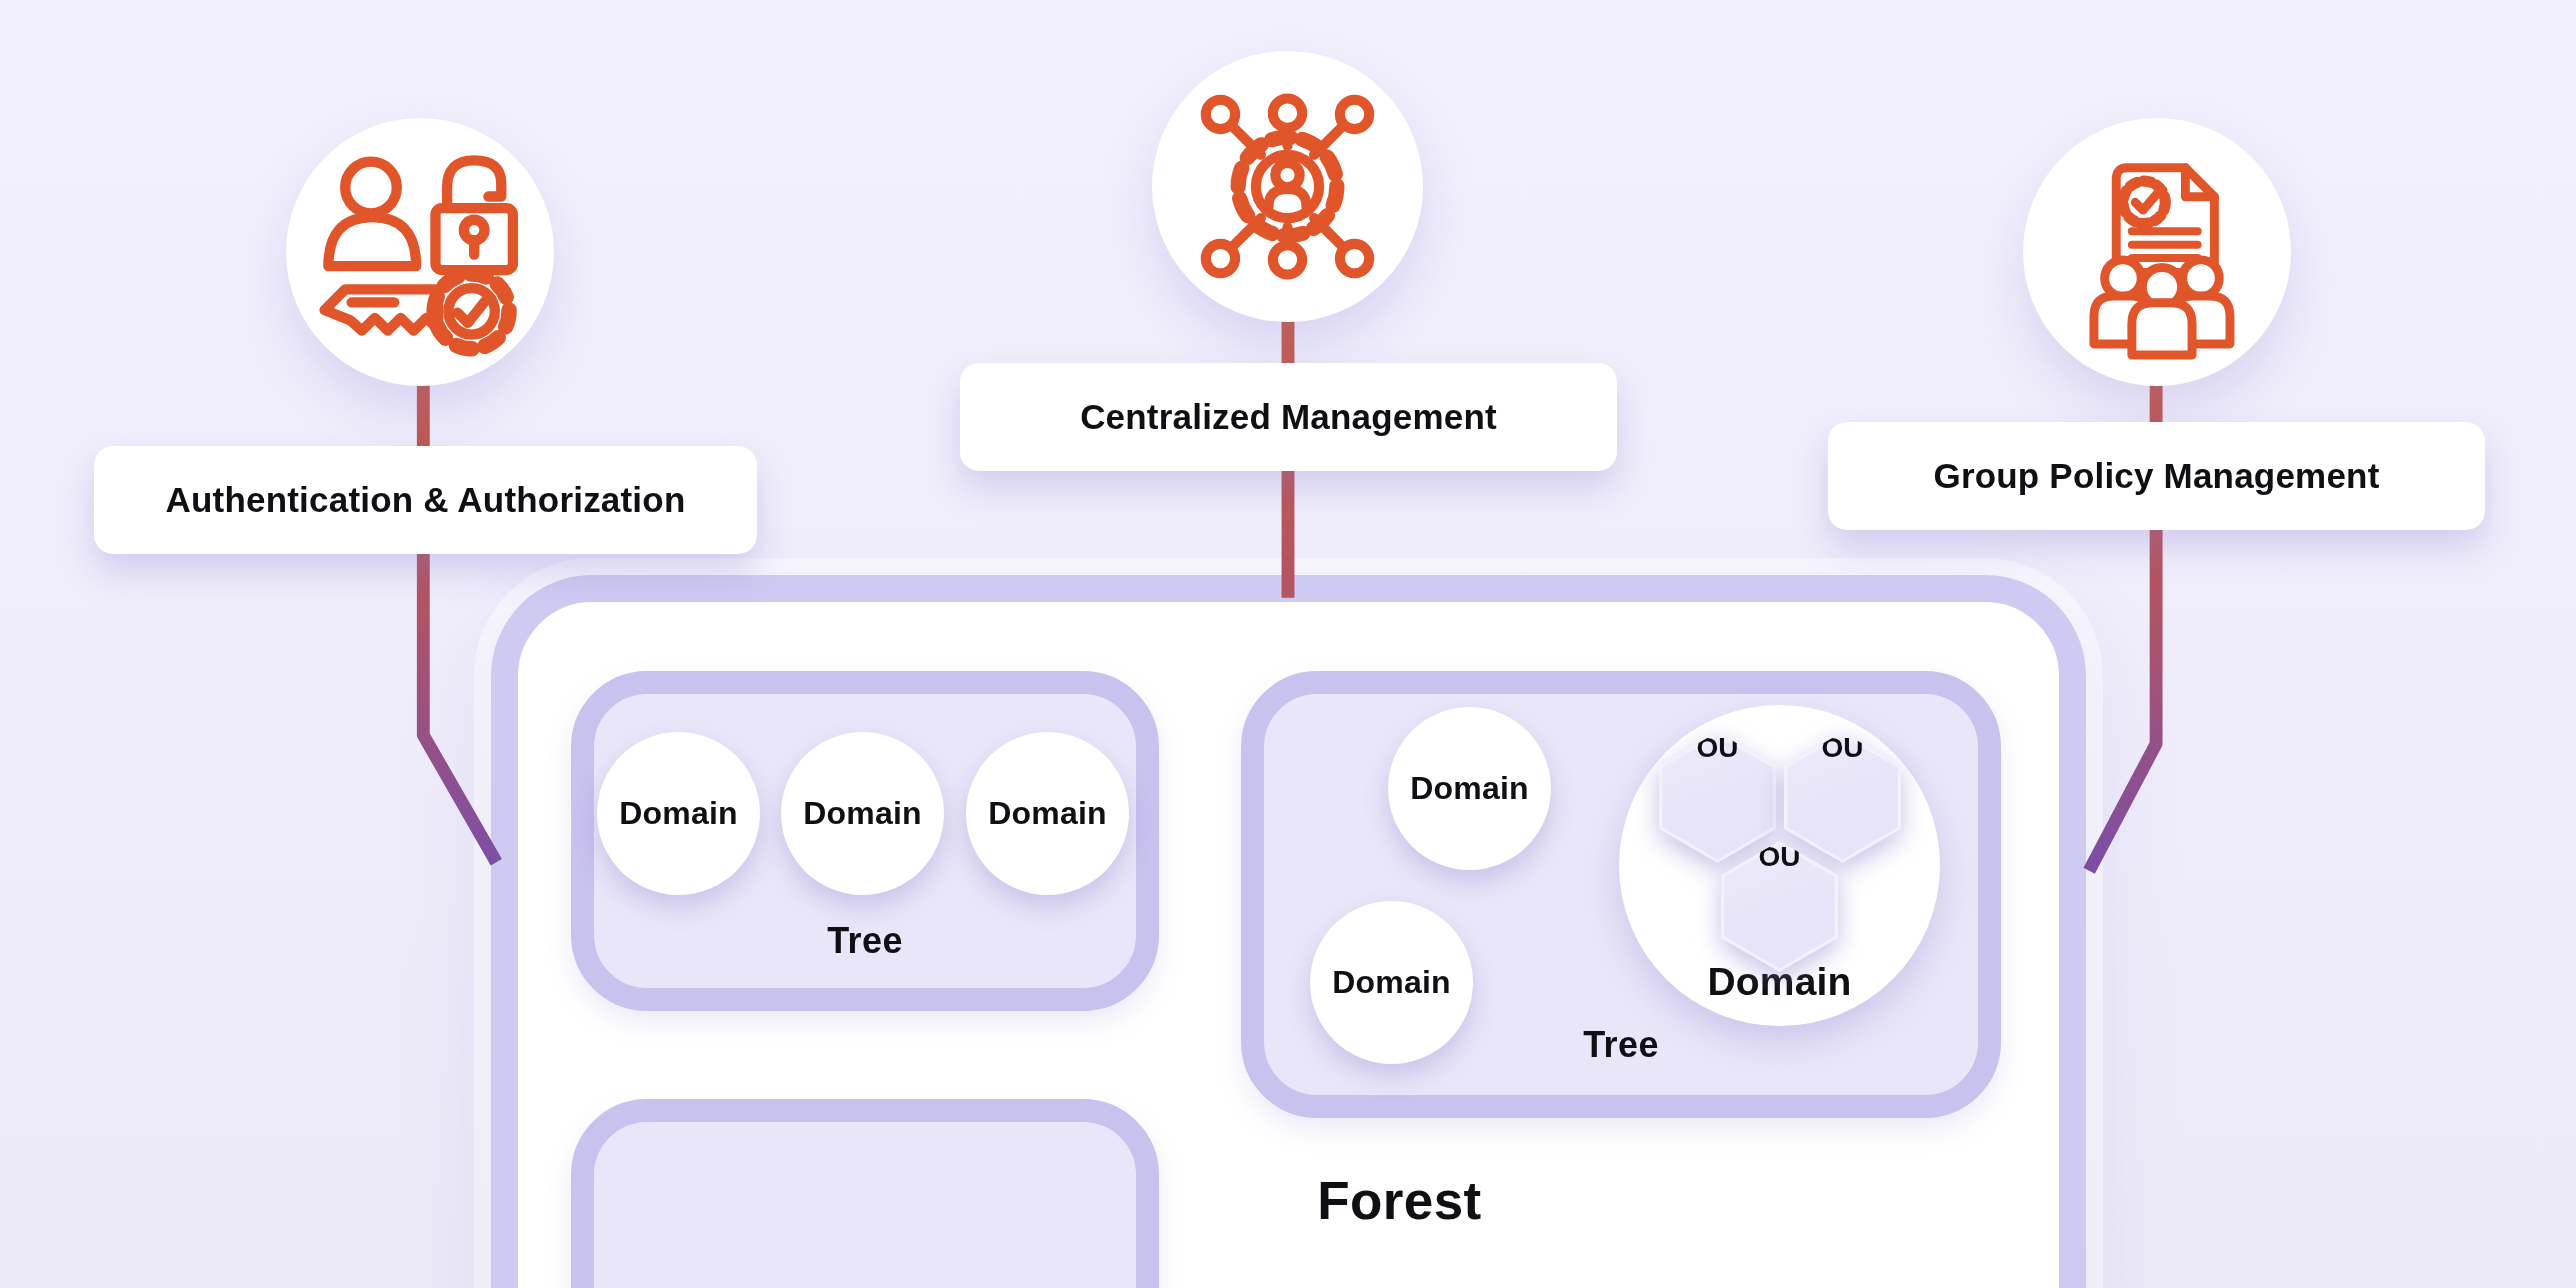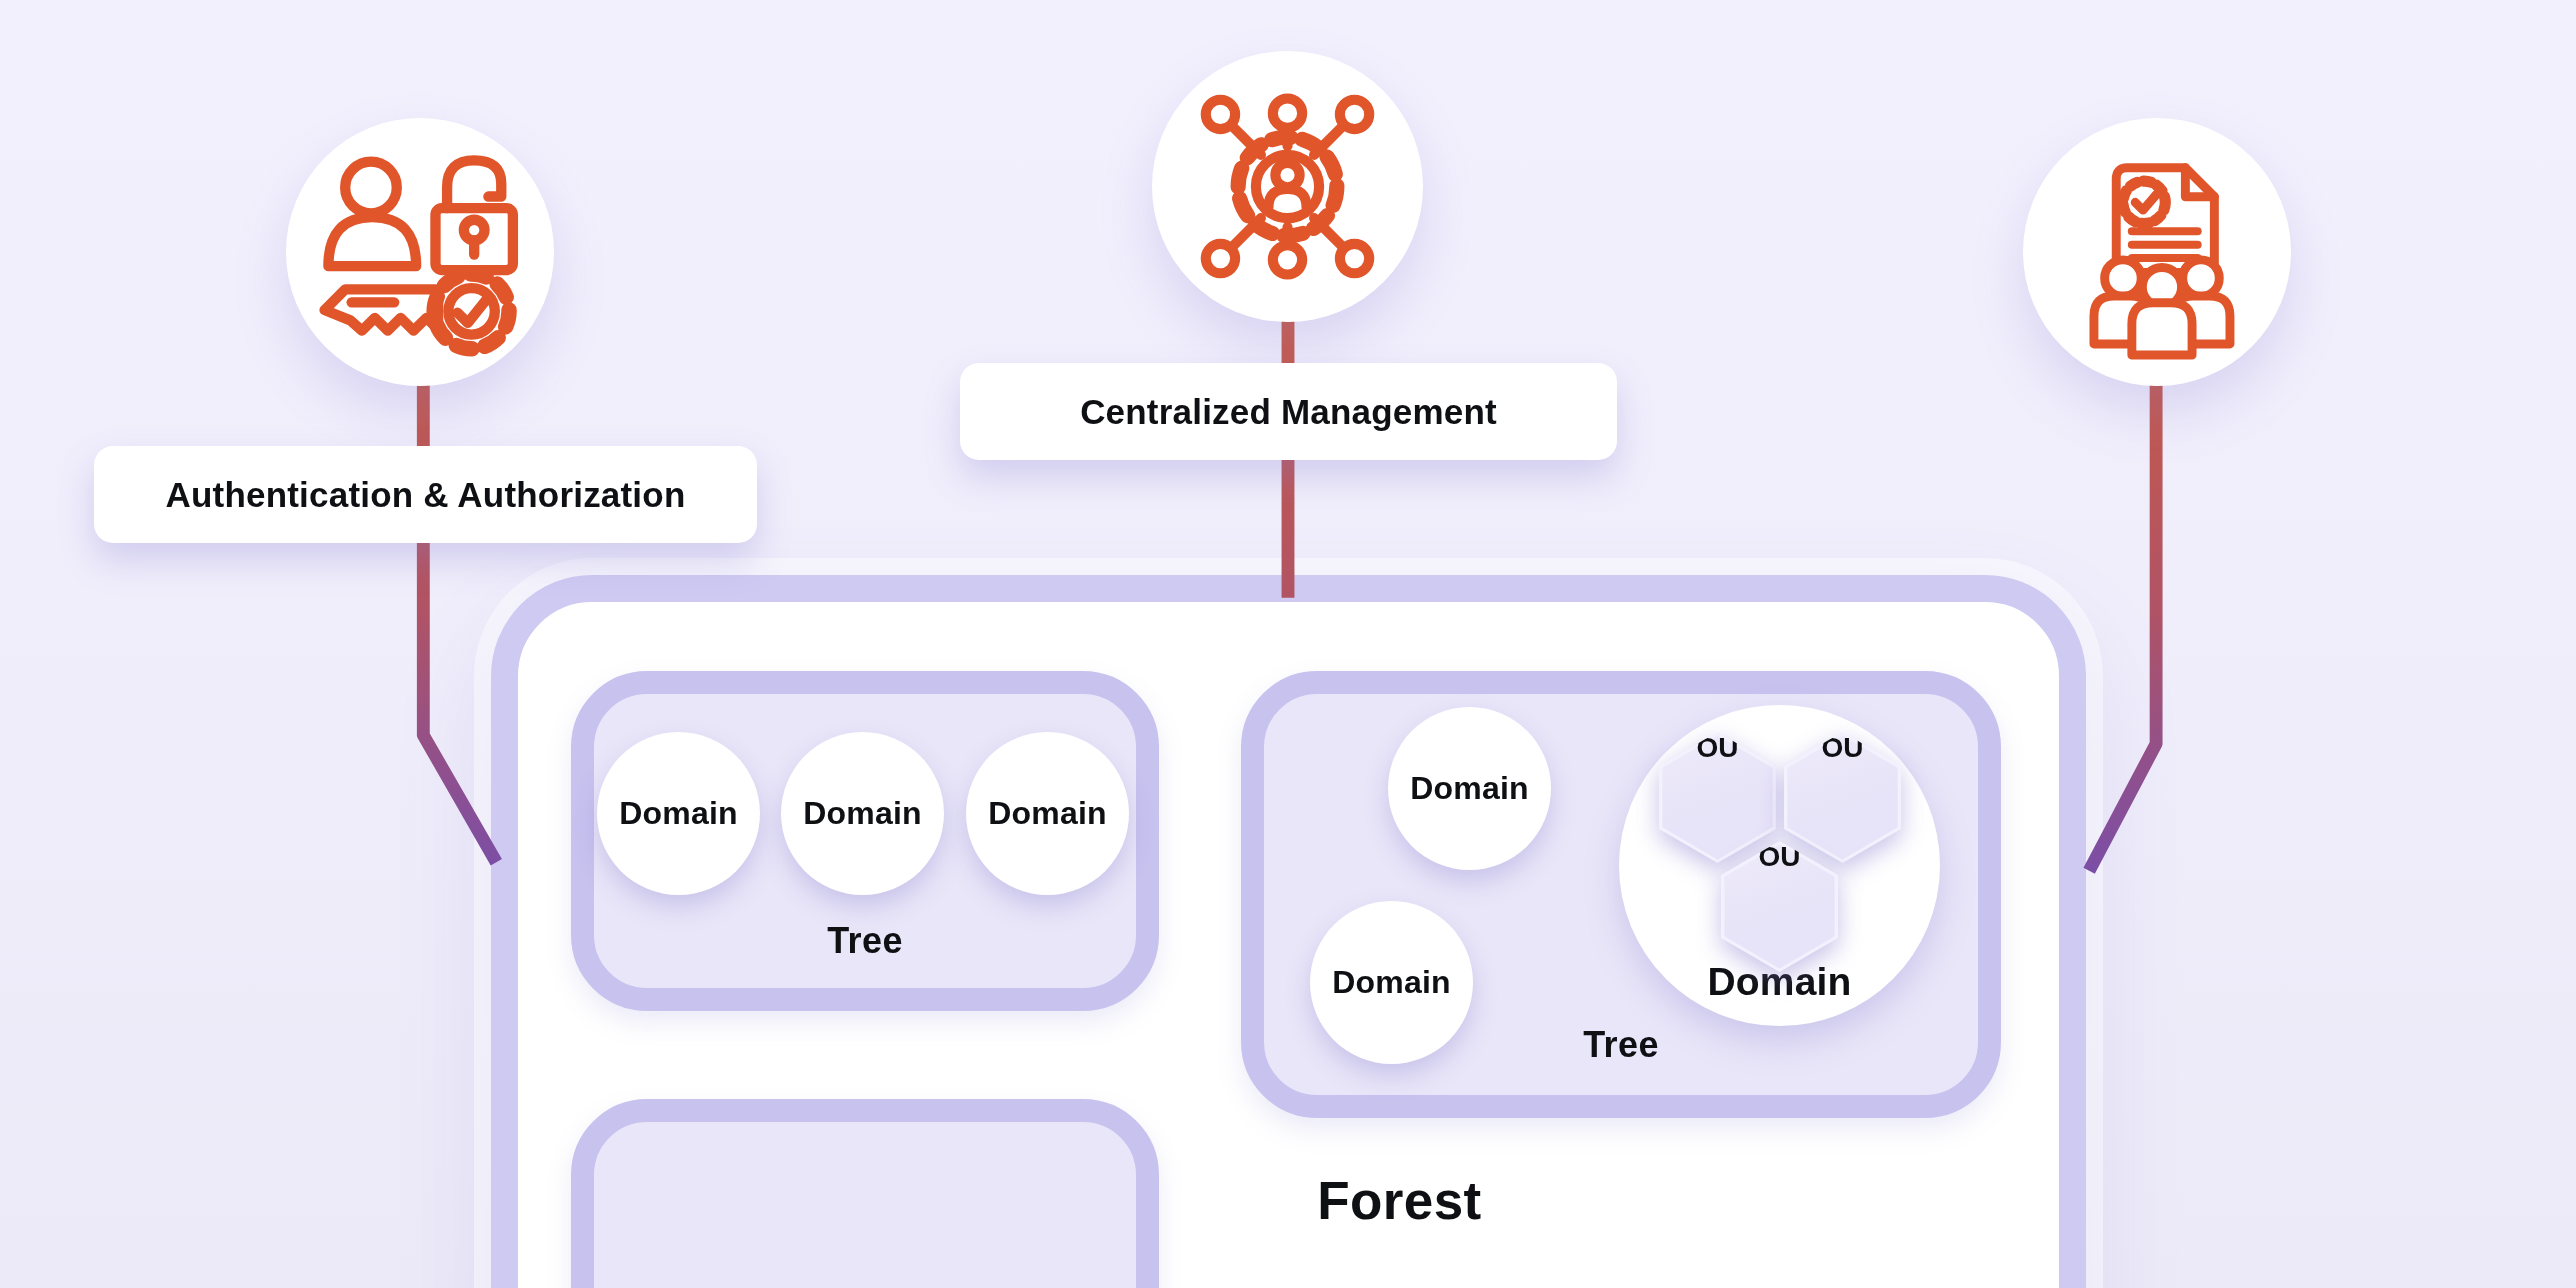--- a/index.html
+++ b/index.html
@@ -89,21 +89,21 @@
     box-shadow:0 26px 52px rgba(130,120,210,.22);
   }
   .feature-circle.c-left{left:286px; top:118px; width:268px; height:268px;}
   .feature-circle.c-center{left:1152px; top:51px; width:271px; height:271px;}
   .feature-circle.c-right{left:2023px; top:118px; width:268px; height:268px;}
 
   .feature-icon{stroke:var(--accent-orange); fill:none; stroke-width:4; stroke-linecap:round; stroke-linejoin:round;}
   .feature-icon .fillwhite{fill:#ffffff;}
 
   .feature-label{
-    position:absolute; height:97px; background:var(--panel); border-radius:19px; z-index:6;
+    position:absolute; height:108px; background:var(--panel); border-radius:19px; z-index:6;
     display:flex; align-items:center; justify-content:center;
     font-size:35px; font-weight:700; letter-spacing:0.2px;
     box-shadow:0 17px 34px rgba(130,120,210,.28);
   }
   .feature-label.l-left{left:94px; top:446px; width:663px;}
   .feature-label.l-center{left:960px; top:363px; width:657px;}
   .feature-label.l-right{left:1828px; top:422px; width:657px;}
 </style>
 </head>
 <body>
@@ -223,15 +223,18 @@
       <path class="fillwhite" d="M38.5 96 V82 Q38.5 72.5 48 72.5 H56 Q65.5 72.5 65.5 82 V96 Z"></path>
     </svg>
   </div>
 
   <div class="feature-label l-left">
     <span>Authentication &amp; Authorization</span>
   </div>
   <div class="feature-label l-center">
     <span>Centralized Management</span>
   </div>
+  <div class="feature-label l-right">
+    <span>Group Policy Management</span>
+  </div>
 
 </div>
 
 
 </body></html>

